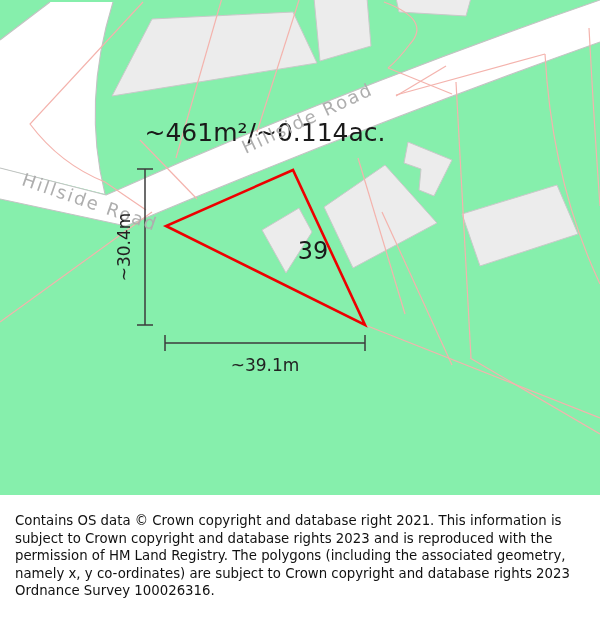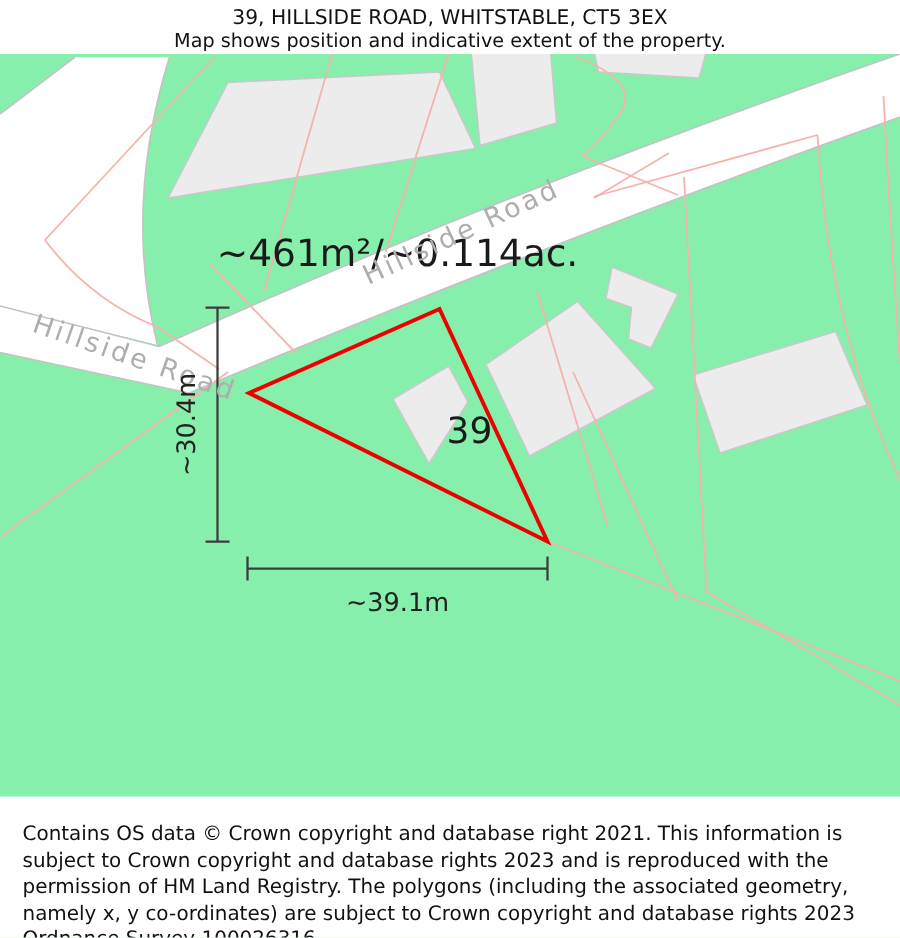--- a/index.html
+++ b/index.html
@@ -21,24 +21,20 @@
   .lbl-road{font-size:18px;fill:#aeaeae;letter-spacing:2px;}
   .lbl-dim{font-size:17px;fill:#222;}
   .footer{flex:1;background:#fff;padding:5px 4px 0 3px;box-sizing:border-box;}
   .footer p{margin:12px;font-size:13.3px;line-height:17.6px;color:#111;}
 </style>
 </head>
 <body>
 
 <div class="page">
 
-  <div class="header">
-    <div class="title">39, HILLSIDE ROAD, WHITSTABLE, CT5 3EX</div>
-    <div class="subtitle">Map shows position and indicative extent of the property.</div>
-  </div>
 
   <div class="map-wrap">
     <svg width="600" height="495" viewBox="0 38 600 495">
 
       <path class="road-fill" d="M0,206 L106,233 Q340,128 600,38 L600,80 Q370,162 126,264 L0,237 Z"></path>
       <path class="road-fill" d="M50,40 L0,78 L0,206 L105,232 Q82,140 113,40 Z"></path>
       <path class="road-edge" d="M0,206 L106,233 Q340,128 600,38"></path>
       <path class="road-edge" d="M0,237 L126,264 Q370,162 600,80"></path>
       <path class="road-edge" d="M50,40 L0,78"></path>
       <path class="road-edge" d="M113,40 Q82,140 105,232"></path>

